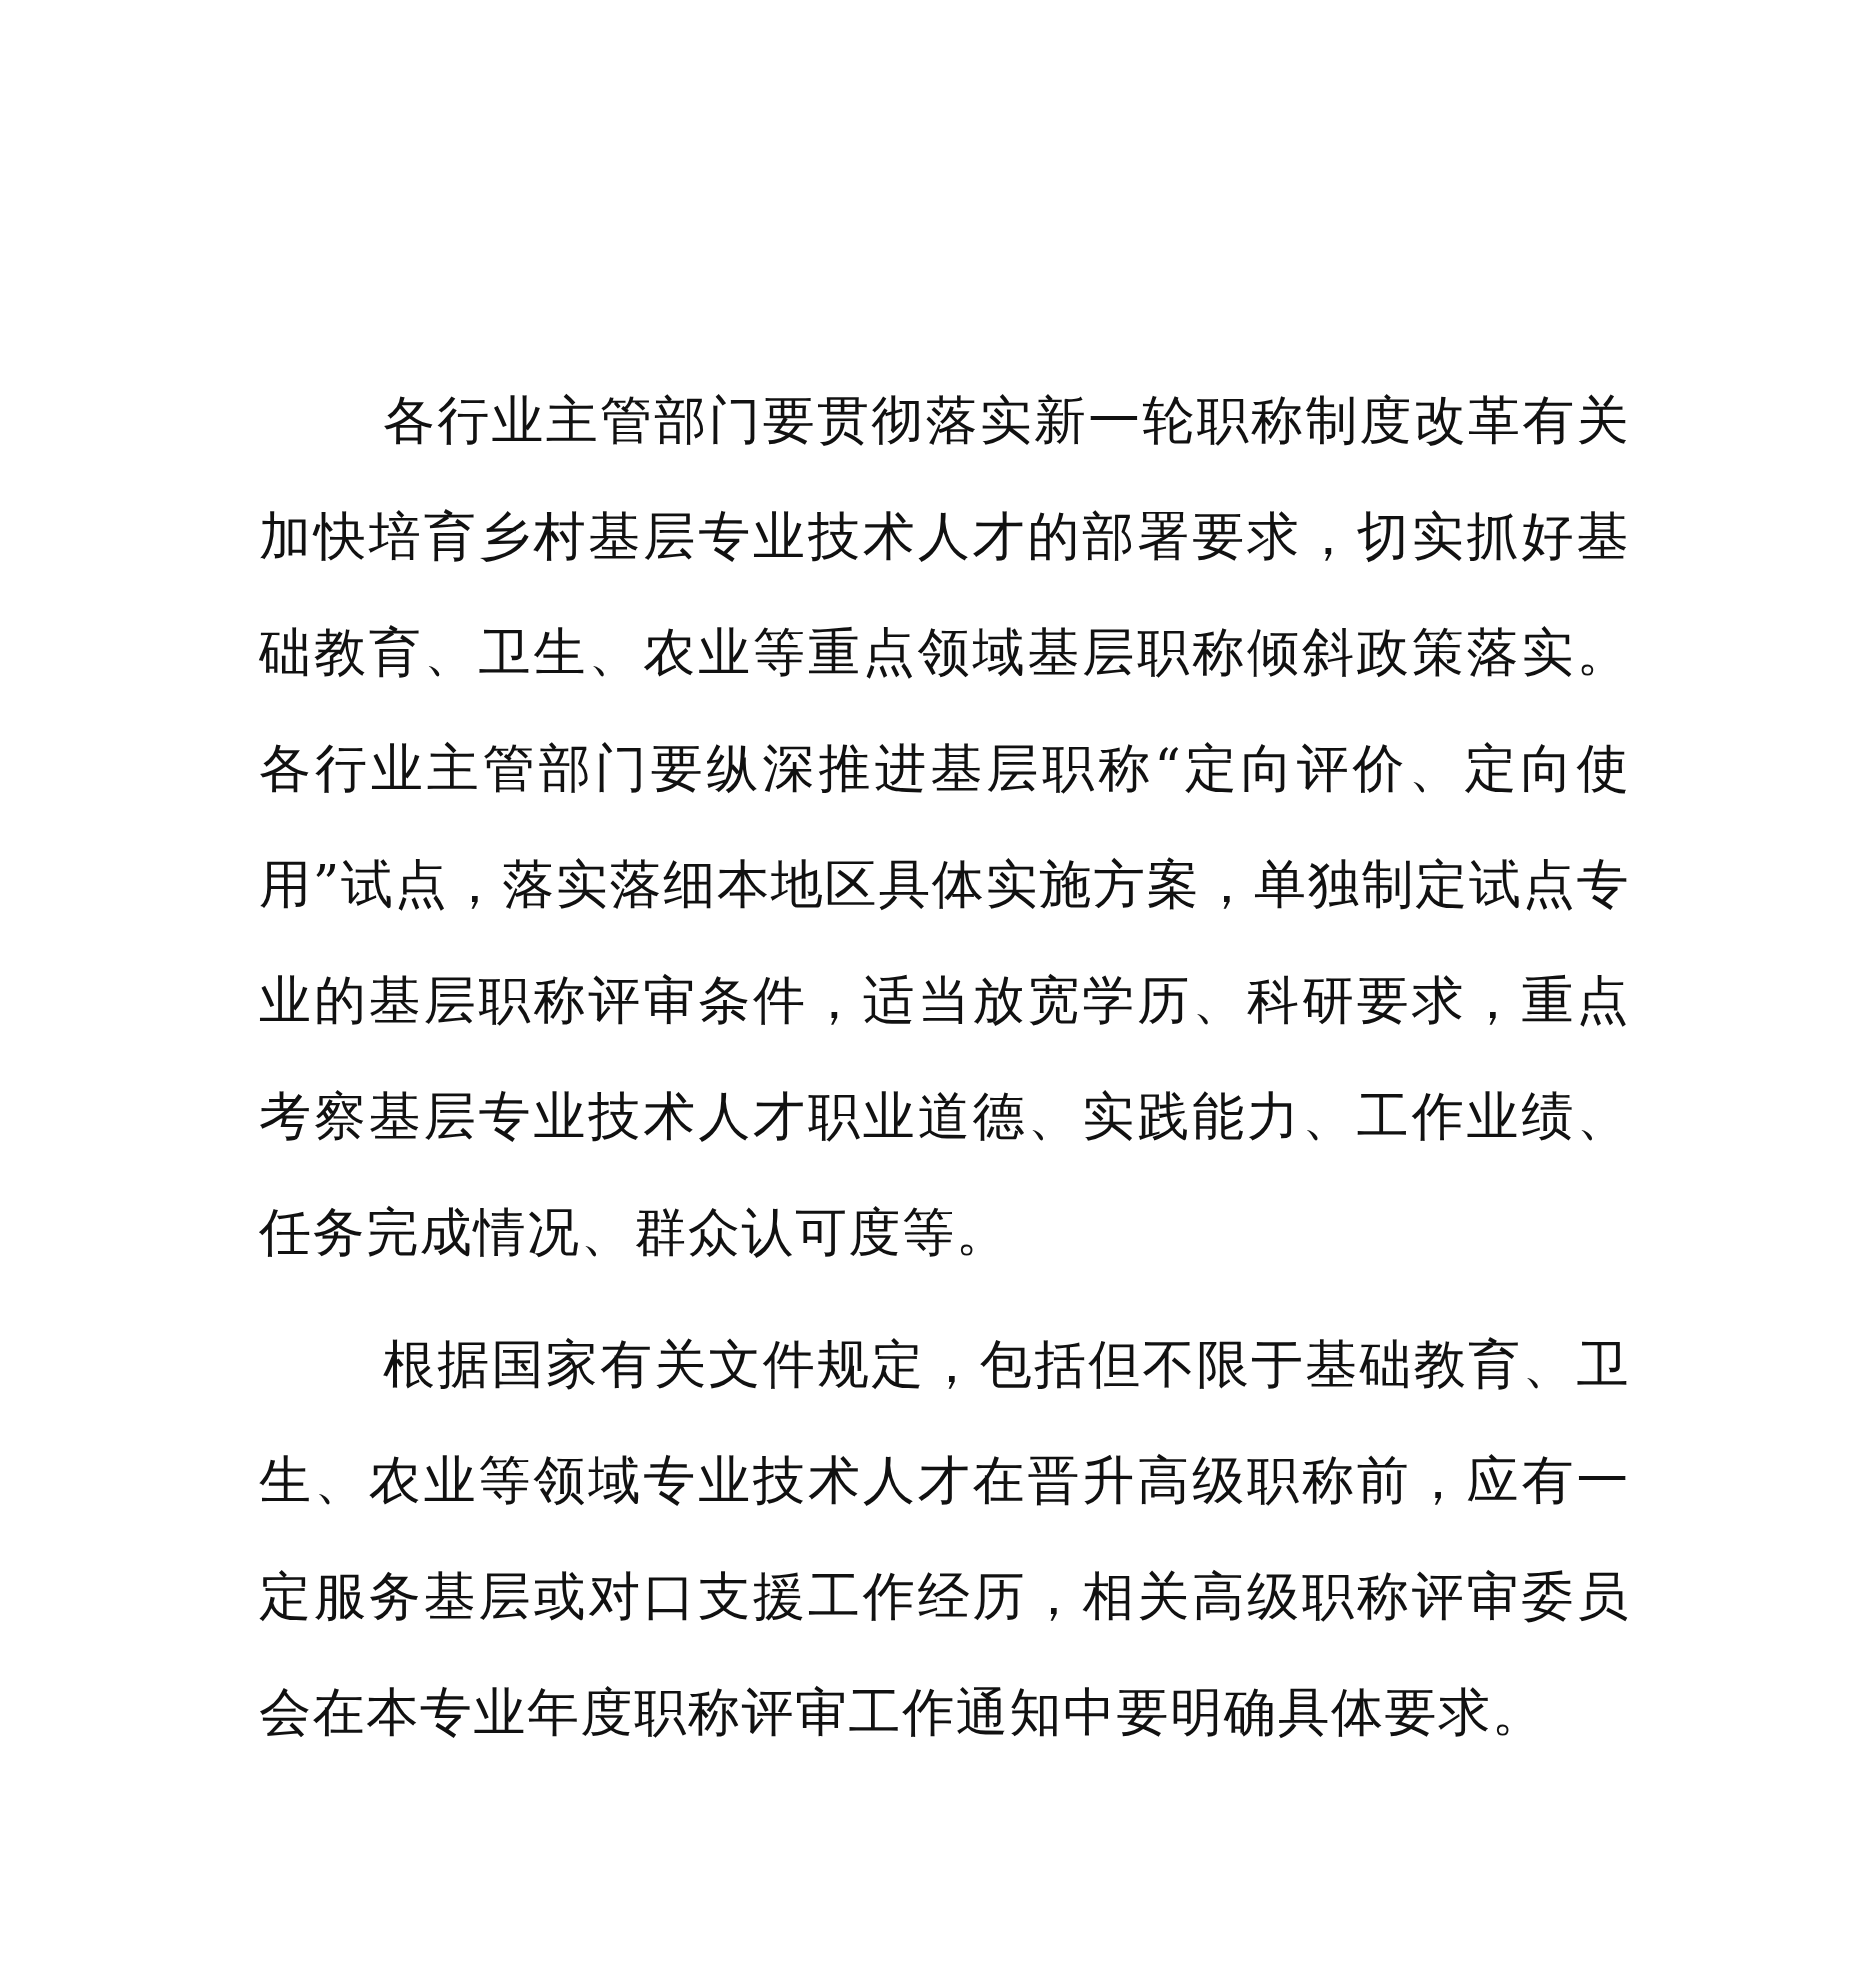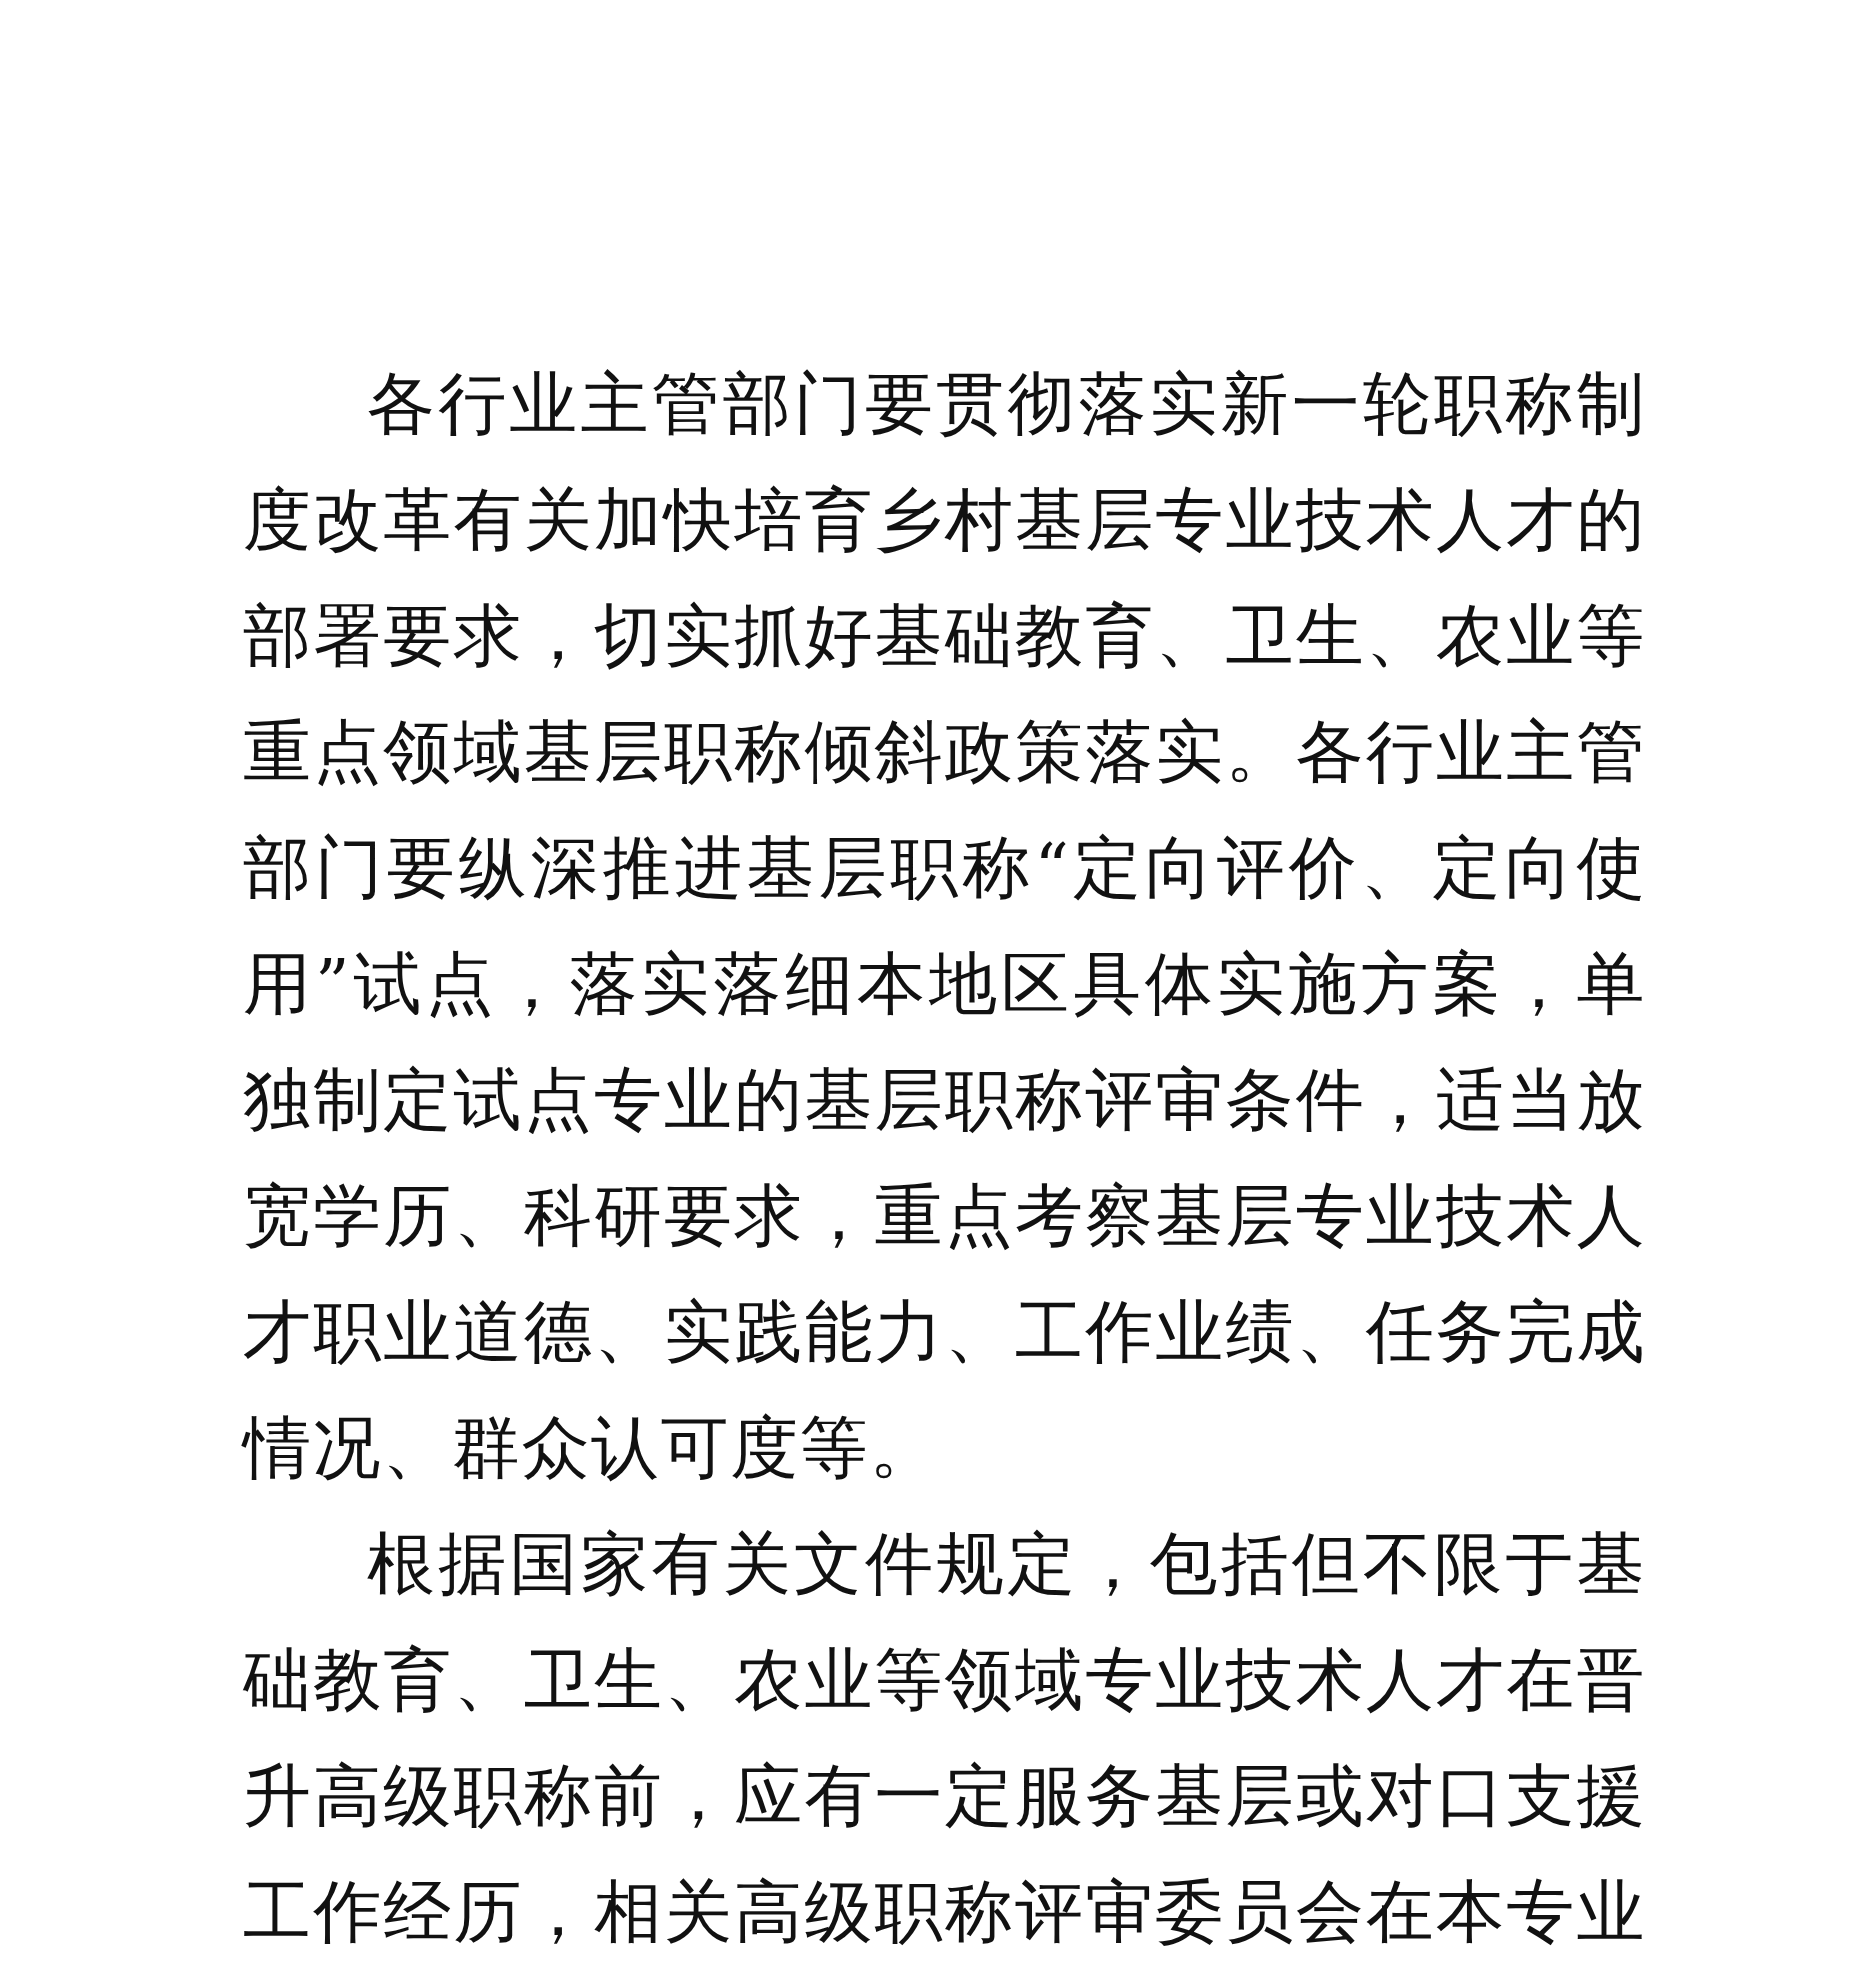--- a/index.html
+++ b/index.html
@@ -22,22 +22,22 @@
       height: 2649px;
       background: #ffffff;
     }
     .text-block {
       position: absolute;
       left: 243px;
       top: 346px;
       width: 1403px;
     }
     .para {
-      margin: 0;
-      font-size: 68px;
+      margin: 16px;
+      font-size: 52px;
       line-height: 116px;
       text-align: justify;
       text-align-last: left;
       letter-spacing: 1.6px;
       word-break: break-all;
     }
     .para.indent {
       text-indent: 124px;
     }
   </style>

